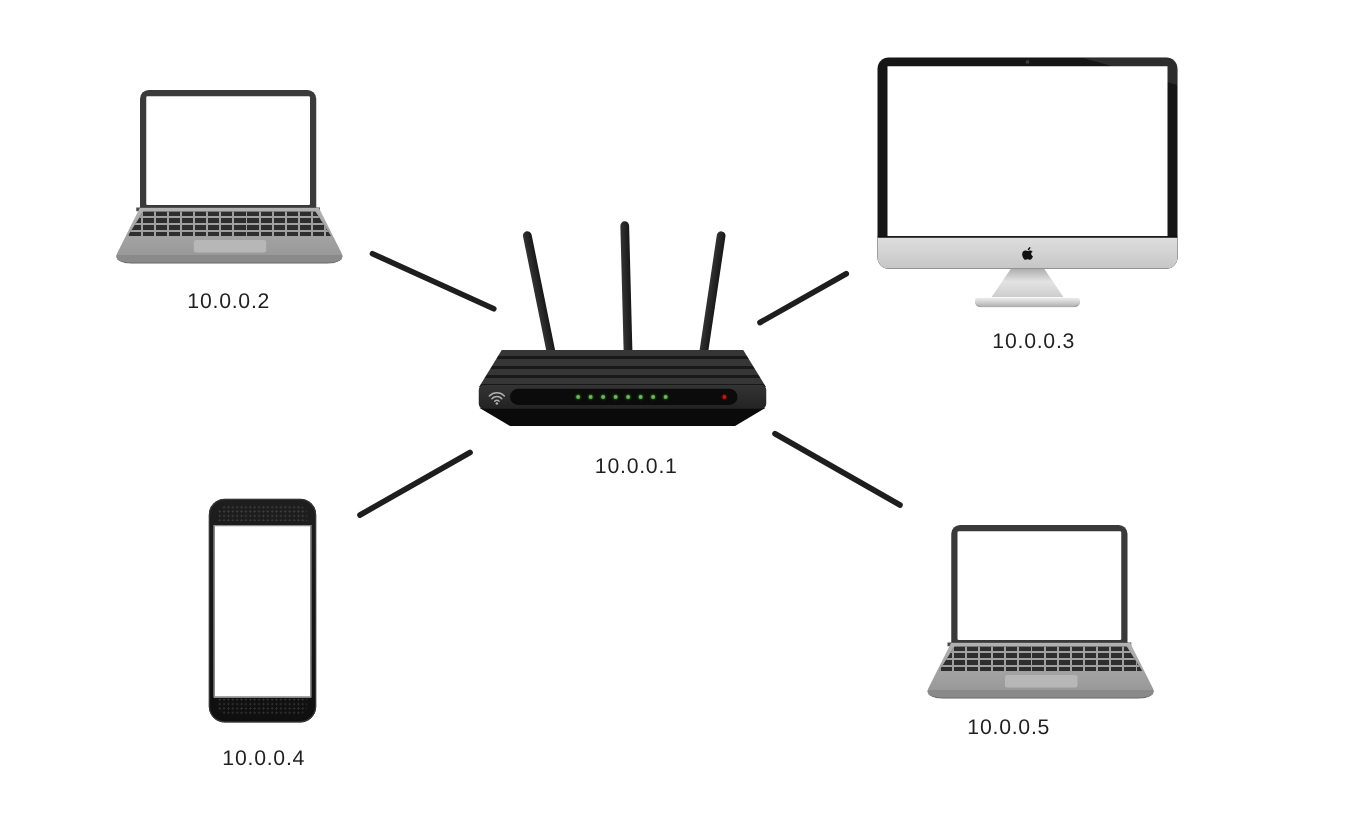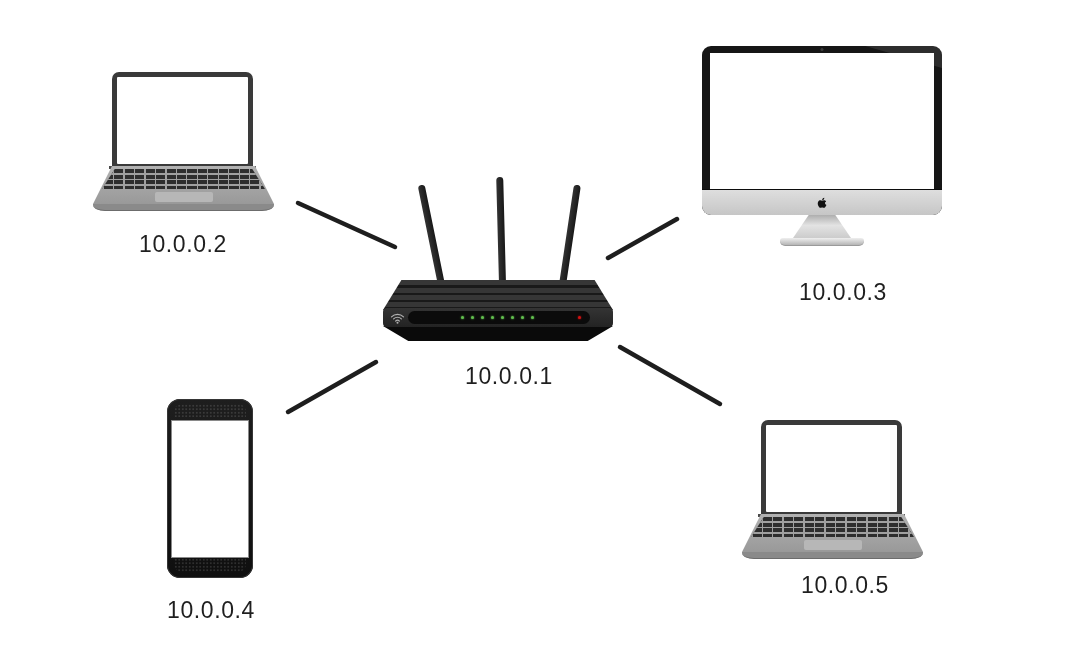--- a/index.html
+++ b/index.html
@@ -11,21 +11,21 @@
     overflow: hidden;
     font-family: "Liberation Sans", sans-serif;
   }
   #connections-svg {
     position: absolute; left: 0; top: 0; width: 1080px; height: 653px;
   }
   .device { position: absolute; }
   .node-label {
     position: absolute;
     transform: translateX(-50%);
-    font-size: 23px;
+    font-size: 17px;
     letter-spacing: 0.6px;
     color: var(--label-color, #1f1f1f);
     white-space: nowrap;
     text-align: right;
   }
 
   
   .laptop { width: 181px; height: 138px; }
   .lt-bezel {
     position: absolute; left: 19px; top: 0; width: 141px; height: 96px;
@@ -204,21 +204,21 @@
       <div class="im-gloss"></div>
       <div class="im-chin">
         <svg width="11" height="13" viewBox="0 0 24 28">
           <path fill="#111111" d="M17.3 14.6c0 3.6 3.1 4.8 3.2 4.9-.1.3-.5 1.8-1.7 3.4-1 1.4-2 2.8-3.6 2.8s-2.1-.9-3.9-.9-2.4.9-3.9.9-2.7-1.5-3.7-2.9C1.6 19.7.7 14.9 2.8 11.8c1-1.5 2.8-2.5 4.6-2.5 1.5 0 2.9 1 3.9 1s2.6-1.2 4.4-1c.8 0 2.9.3 4.2 2.3-.1.1-2.6 1.5-2.6 3zM14.7 7.4c.8-1 1.4-2.4 1.2-3.9-1.2.1-2.6.8-3.4 1.8-.8.9-1.4 2.3-1.2 3.7 1.3.1 2.6-.7 3.4-1.6z"></path>
         </svg>
       </div>
     </div>
     <div class="im-neck"></div>
     <div class="im-base"></div>
   </div>
-  <div class="node-label" style="left:827px; top:279px;margin-left:16px;">10.0.0.3</div>
+  <div class="node-label" style="left:827px; top:263px;">10.0.0.3</div>
 
   <div class="device router" style="left:383px; top:176px;">
     <div class="rt-antenna a1"></div>
     <div class="rt-antenna a2"></div>
     <div class="rt-antenna a3"></div>
     <div class="rt-top"></div>
     <div class="rt-front">
       <svg class="rt-wifi-icon" width="15" height="12" viewBox="0 0 24 20">
         <g fill="none" stroke="#b0b0b0" stroke-width="2" stroke-linecap="round">
           <path d="M2 8 a 14 14 0 0 1 20 0"></path>
@@ -256,15 +256,15 @@
     <div class="lt-bezel">
       <div class="lt-screen"></div>
     </div>
     <div class="lt-hinge"></div>
     <div class="lt-deck">
       <div class="lt-keys"></div>
       <div class="lt-trackpad"></div>
     </div>
     <div class="lt-bottom"></div>
   </div>
-  <div class="node-label" style="left:845px; top:572px;">10.0.0.5</div>
+  <div class="node-label" style="left:807px; top:572px;">10.0.0.5</div>
 
 </div>
 
 </body></html>

